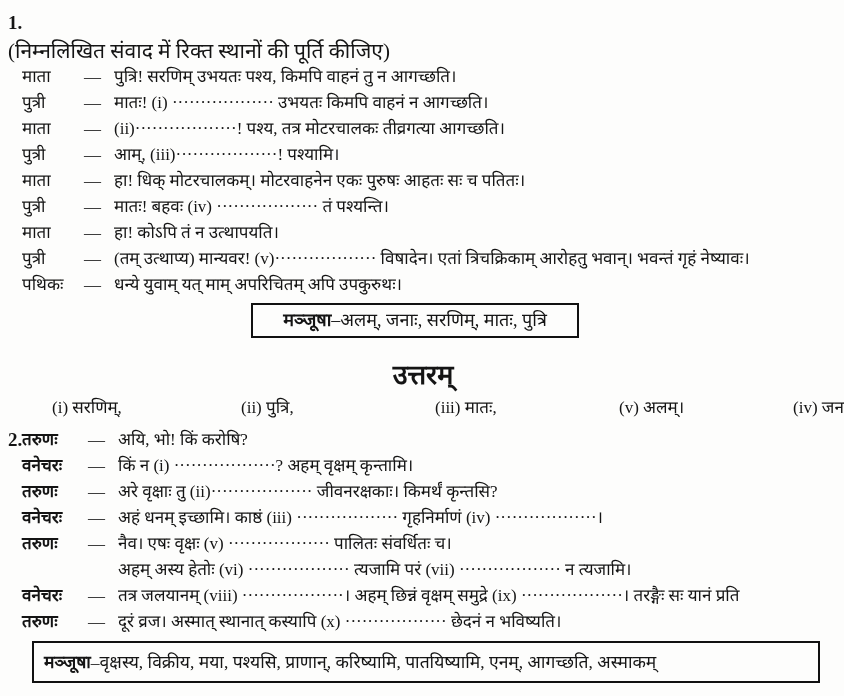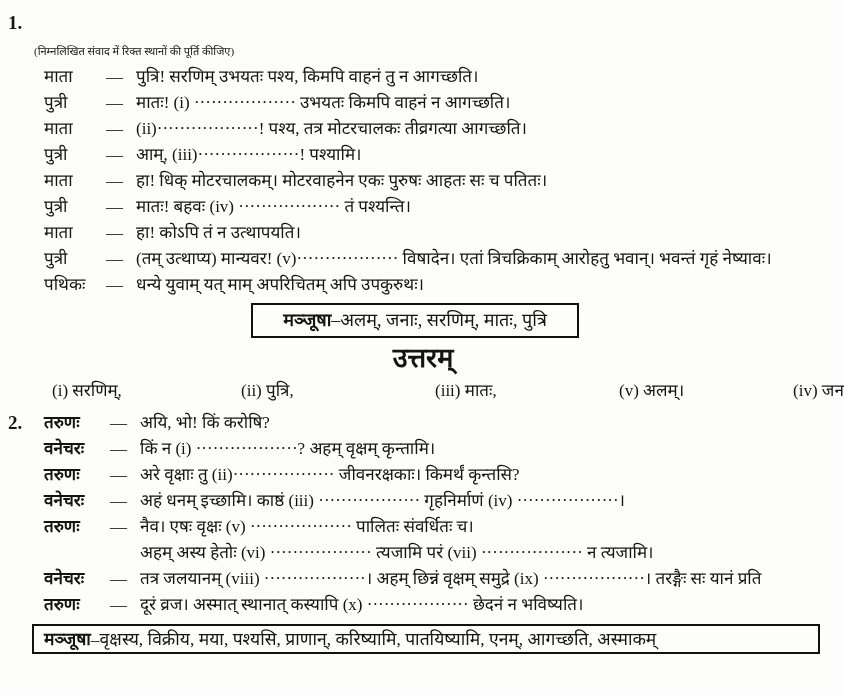--- a/index.html
+++ b/index.html
@@ -27,25 +27,24 @@
     font-size: 19px;
     line-height: 30px;
   }
   .ex-num {
     width: 26px;
     flex: 0 0 26px;
     font-weight: bold;
     font-size: 19px;
   }
   .subtitle {
-    margin-left: 26px;
-    line-height: 26px;
-    font-size: 11px;
-  }
-  .dialogue { margin-left: 36px; }
+    line-height: 26px;
+    font-size: 21px;
+  }
+  .dialogue { margin-left: 14px; }
   .dlg-row {
     display: flex;
     align-items: baseline;
     height: 26px;
     line-height: 26px;
     white-space: nowrap;
   }
   .ex1 .spk { flex: 0 0 62px; }
   .ex2 .spk { flex: 0 0 66px; font-weight: bold; }
   .dash { flex: 0 0 30px; }
@@ -60,21 +59,21 @@
     white-space: nowrap;
     font-size: 18px;
     line-height: 25px;
   }
   .manjusha-label { font-weight: bold; }
   .answer-heading {
     text-align: center;
     font-weight: bold;
     font-size: 27px;
     line-height: 36px;
-    margin: 2px 0 2px 0;
+    margin: 19px 0 2px 0;
   }
   .answers-row {
     display: grid;
     grid-template-columns: 150px 155px 145px 135px 140px;
     padding-left: 44px;
     height: 26px;
     line-height: 26px;
     white-space: nowrap;
     gap: 39px;
   }
@@ -86,21 +85,21 @@
     position: absolute;
     left: 0;
     top: 0;
     line-height: 26px;
   }
   .manjusha-box-2 {
     box-sizing: border-box;
     margin: 6px 0 0 24px;
     width: 788px;
     border: 2px solid #111;
-    padding: 0 10px;
+    padding: 6px 10px;
     white-space: nowrap;
     font-size: 17.5px;
     line-height: 26px;
   }
 </style>
 </head>
 <body>
 
 <div class="page">
 

